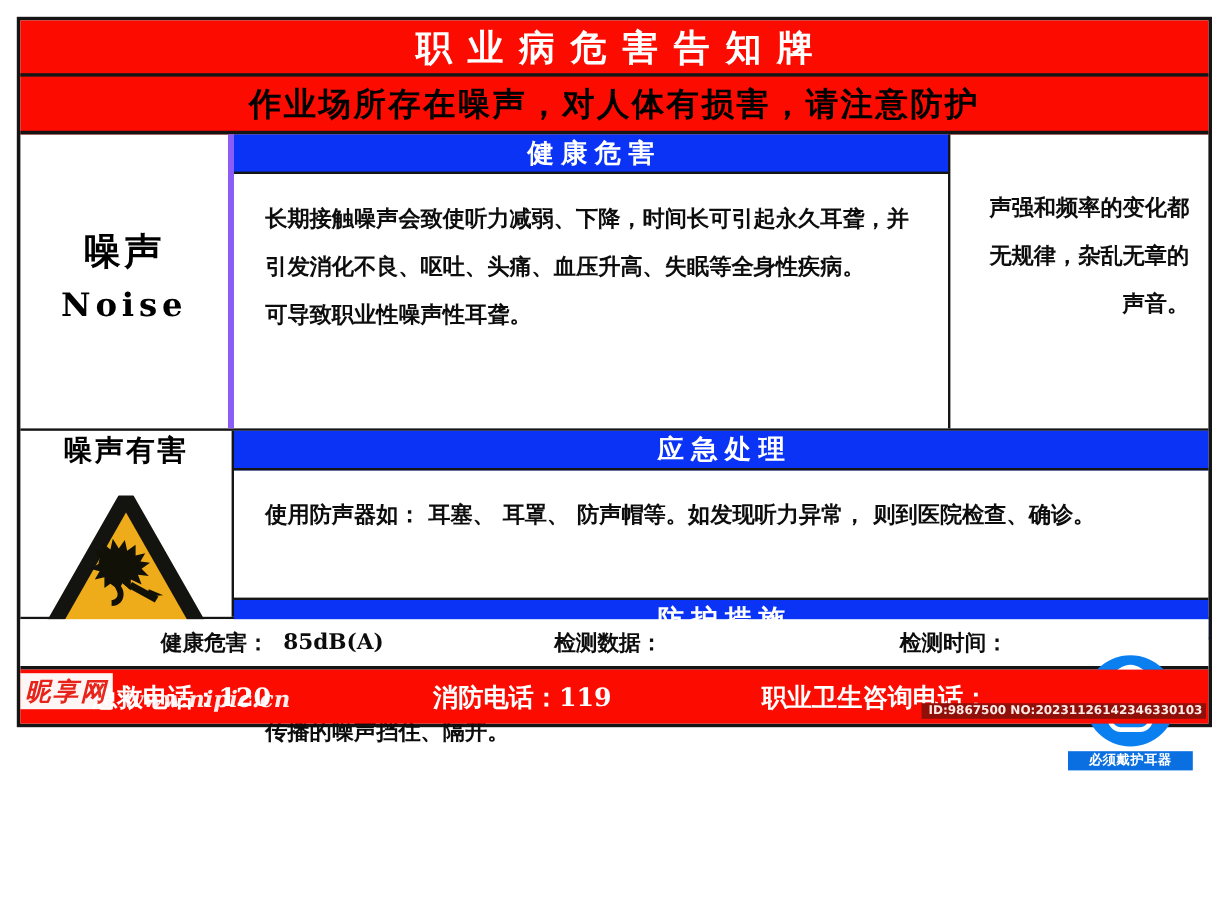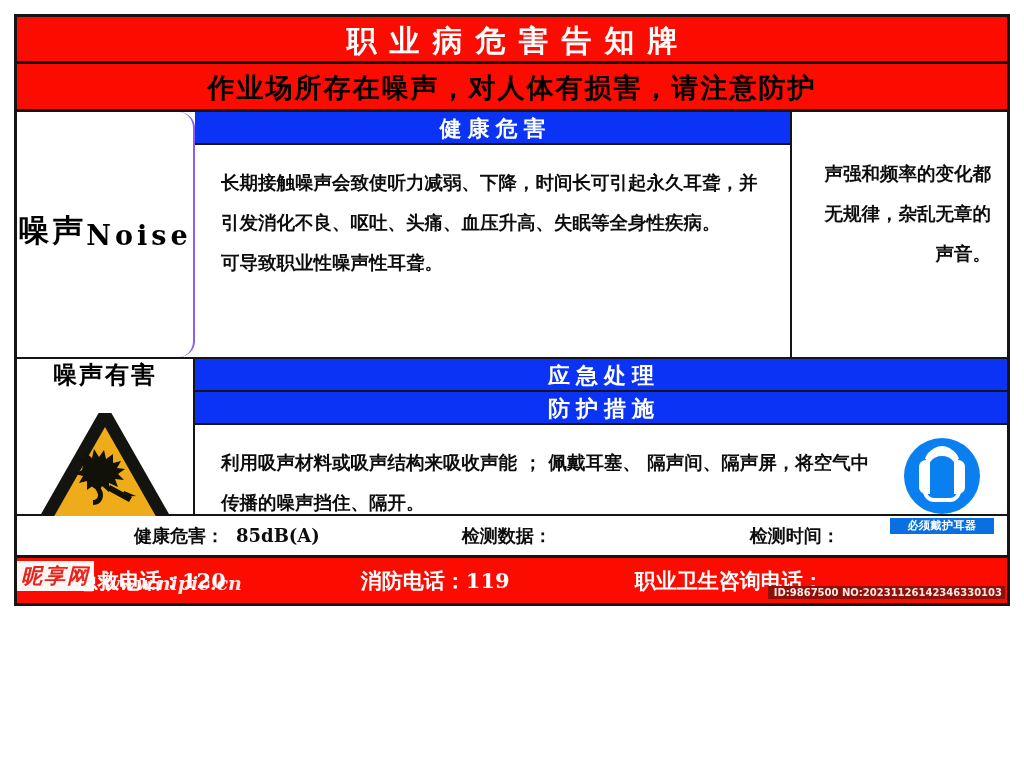--- a/index.html
+++ b/index.html
@@ -63,27 +63,27 @@
   .sec1 {
     display: flex;
     height: 247px;
     flex: 0 0 auto;
     border-bottom: 2px solid #151515;
     box-sizing: border-box;
   }
   .namecell {
     width: 178px;
     flex: 0 0 178px;
-    border-right: 2px solid #8b5cf6;
-    box-sizing: border-box;
-    display: flex;
+    border-right: 5px solid #8b5cf6;
+    box-sizing: border-box;
+    display: flex;
+    flex-direction: column;
     align-items: center;
     justify-content: center;
     padding-bottom: 8px;
-    border-radius: 16px;
   }
   .namecell .cn {
     font-family: "DejaVu Sans", "Liberation Sans", sans-serif;
     font-weight: bold;
     font-size: 31px;
     letter-spacing: 3px;
     color: #000;
     line-height: 1.25;
   }
   .namecell .en {
@@ -367,20 +367,23 @@
             <path d="M74 72 l22 12 l-3 5 l-22 -12 z"></path>
             <path d="M88 78 l12 5 l-14 1 z"></path>
           </g>
         </svg>
       </div>
     </div>
 
     <div class="sec2-right">
 
       <div class="blue-head">应急处理</div>
+      <div class="body-text emerg-body">
+        <p>使用防声器如： 耳塞、 耳罩、 防声帽等。如发现听力异常， 则到医院检查、确诊。</p>
+      </div>
 
       <div class="blue-head">防护措施</div>
       <div class="prot-body">
         <div class="body-text prot-inner">
           <p>利用吸声材料或吸声结构来吸收声能 ； 佩戴耳塞、 隔声间、隔声屏，将空气中传播的噪声挡住、隔开。</p>
         </div>
 
         <div class="ppe-sign">
           <div class="ppe-circle">
             <svg viewBox="0 0 78 78" width="78" height="78">

